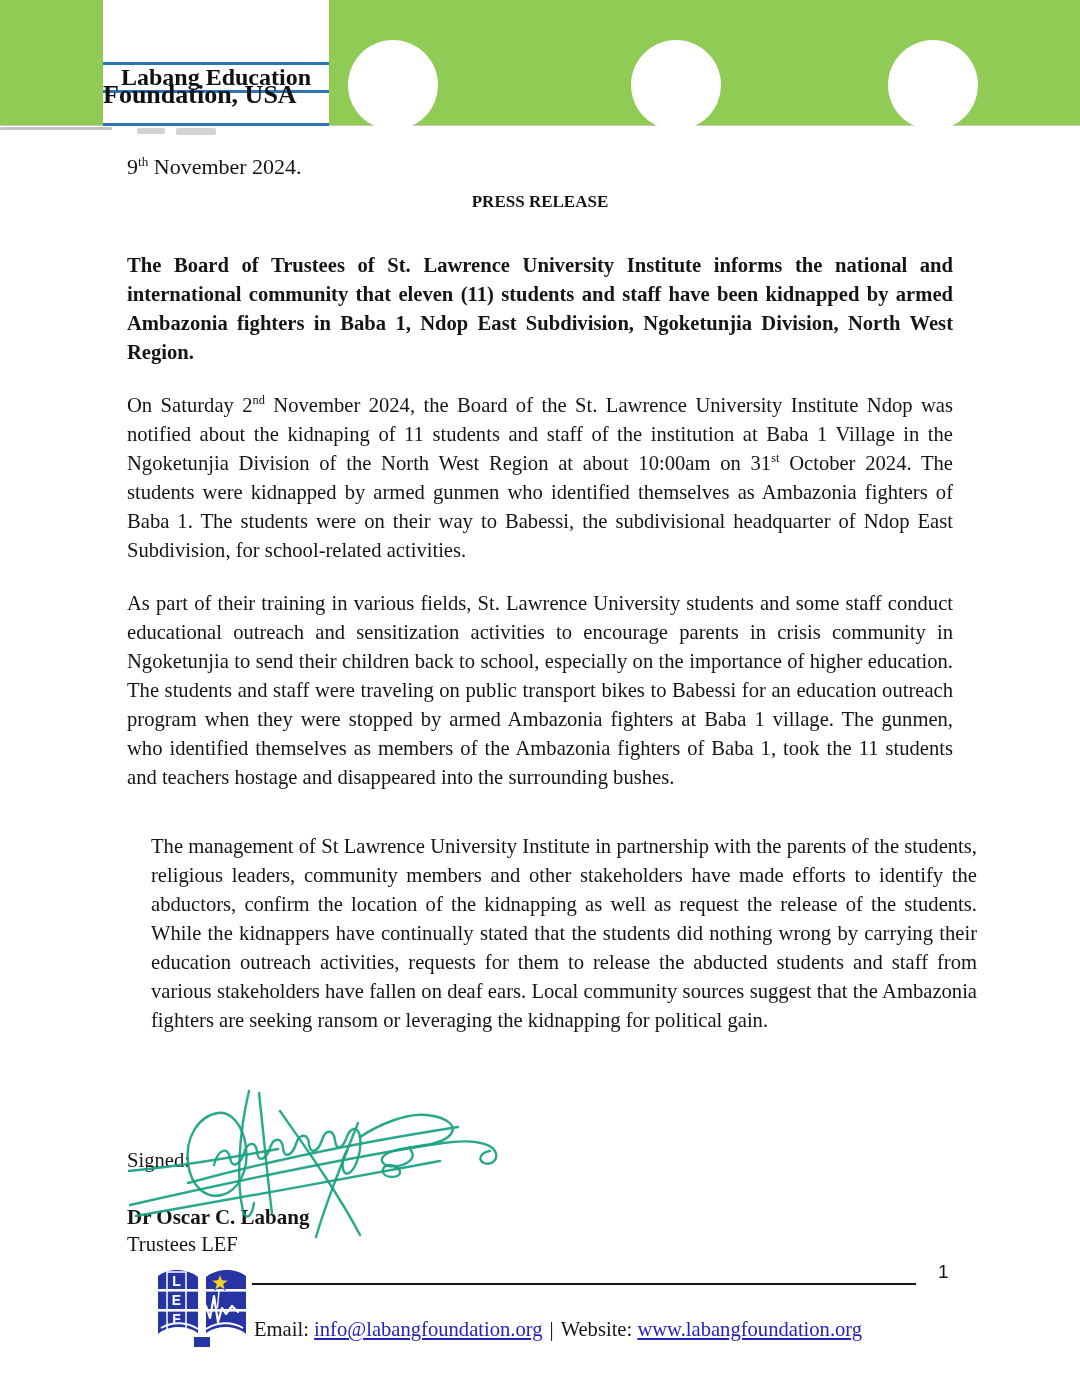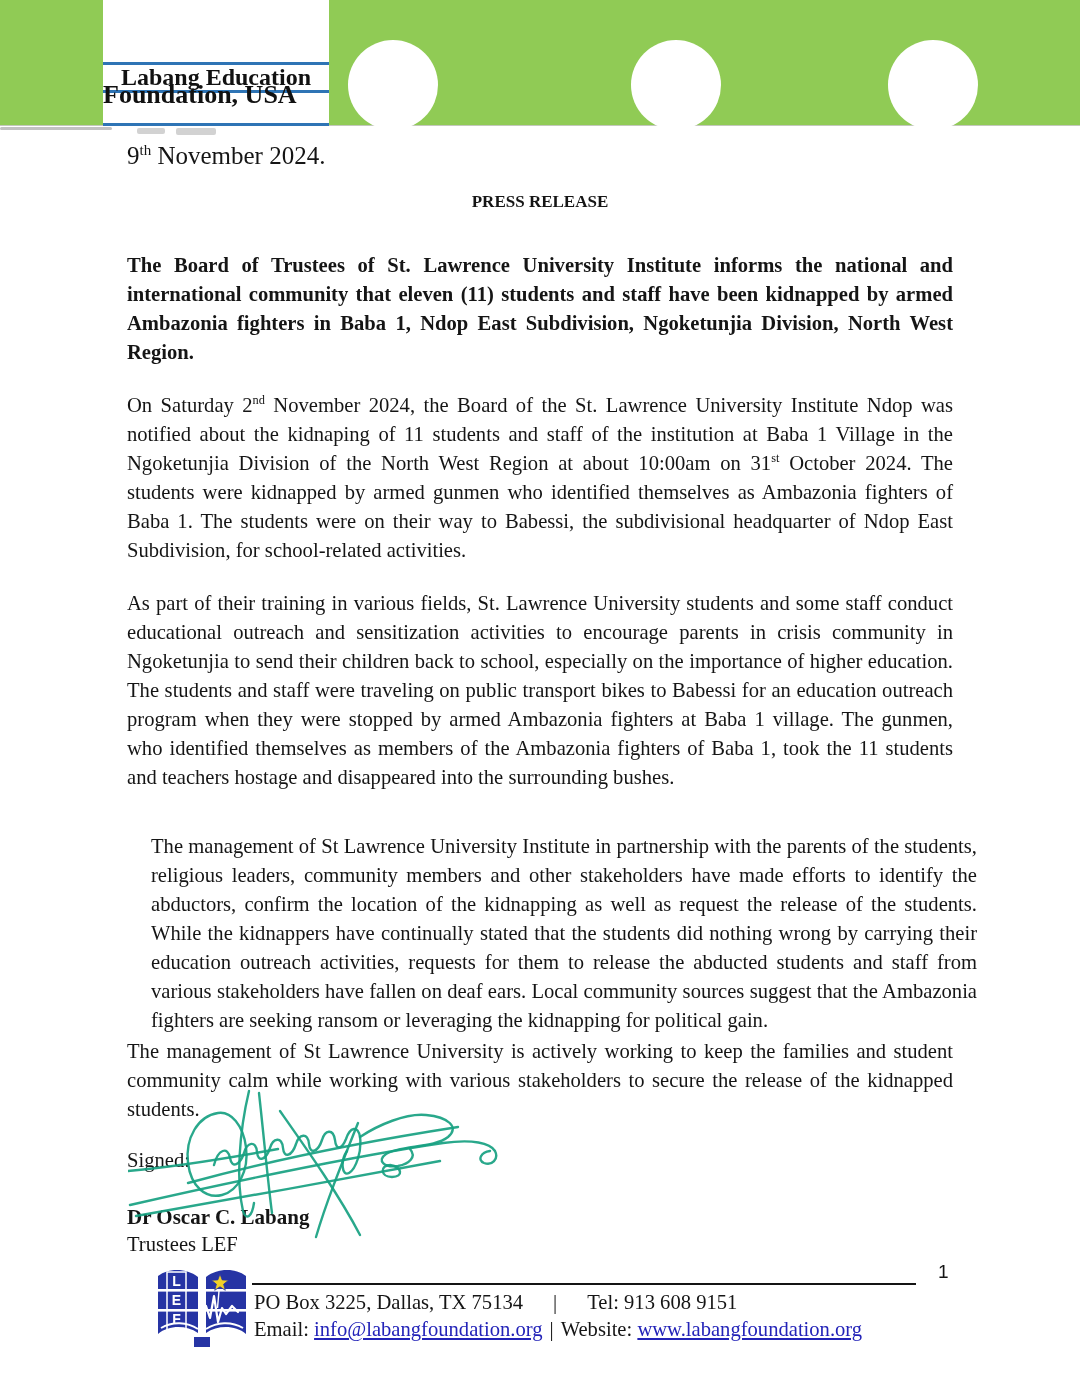--- a/index.html
+++ b/index.html
@@ -19,21 +19,21 @@
   .org1{position:absolute;top:64px;left:0;width:100%;text-align:center;font-weight:bold;
         font-size:24px;line-height:26px;color:#111;}
   .org2{position:absolute;top:80px;left:0;width:100%;font-weight:bold;
         font-size:26px;line-height:29px;color:#111;}
   .remnant{position:absolute;background:#8f8f8f;opacity:.4;border-radius:2px;z-index:4;}
   .rem1{left:137px;top:128px;width:28px;height:6px;}
   .rem2{left:176px;top:128px;width:40px;height:7px;}
   .rem3{left:0px;top:127px;width:112px;height:3px;opacity:.55;}
 
   
-  .date{position:absolute;left:127px;top:142px;font-size:25px;}
+  .date{position:absolute;left:127px;top:154px;font-size:22px;}
   .doc-title{position:absolute;left:127px;top:192px;width:826px;text-align:center;
         font-weight:bold;font-size:17px;}
   .para{position:absolute;left:127px;width:826px;font-size:20.6px;line-height:29px;
         text-align:justify;margin:0;font-family:Liberation Serif, serif;}
   .p1{top:251px;font-weight:bold;}
   .p2{top:391px;} .p3{top:589px;} .p4{top:832px;margin-left:24px;} .p5{top:1037px;}
   sup{font-size:60%;line-height:0;}
 
   .signed{position:absolute;left:127px;top:1149px;font-size:20.6px;}
   .sig-svg{position:absolute;left:128px;top:1083px;width:400px;height:160px;z-index:2;}
@@ -77,21 +77,20 @@
   <div class="date"><span>9</span><sup>th</sup><span> November 2024.</span></div>
 
   <div class="doc-title">PRESS RELEASE</div>
 
   <p class="para p1">The Board of Trustees of St. Lawrence University Institute informs the national and international community that eleven (11) students and staff have been kidnapped by armed Ambazonia fighters in Baba 1, Ndop East Subdivision, Ngoketunjia Division, North West Region.</p>
 
   <p class="para p2"><span>On Saturday 2</span><sup>nd</sup><span> November 2024, the Board of the St. Lawrence University Institute Ndop was notified about the kidnaping of 11 students and staff of the institution at Baba 1 Village in the Ngoketunjia Division of the North West Region at about 10:00am on 31</span><sup>st</sup><span> October 2024. The students were kidnapped by armed gunmen who identified themselves as Ambazonia fighters of Baba 1. The students were on their way to Babessi, the subdivisional headquarter of Ndop East Subdivision, for school-related activities.</span></p>
 
   <p class="para p3">As part of their training in various fields, St. Lawrence University students and some staff conduct educational outreach and sensitization activities to encourage parents in crisis community in Ngoketunjia to send their children back to school, especially on the importance of higher education. The students and staff were traveling on public transport bikes to Babessi for an education outreach program when they were stopped by armed Ambazonia fighters at Baba 1 village. The gunmen, who identified themselves as members of the Ambazonia fighters of Baba 1, took the 11 students and teachers hostage and disappeared into the surrounding bushes.</p>
   <p class="para p4">The management of St Lawrence University Institute in partnership with the parents of the students, religious leaders, community members and other stakeholders have made efforts to identify the abductors, confirm the location of the kidnapping as well as request the release of the students. While the kidnappers have continually stated that the students did nothing wrong by carrying their education outreach activities, requests for them to release the abducted students and staff from various stakeholders have fallen on deaf ears. Local community sources suggest that the Ambazonia fighters are seeking ransom or leveraging the kidnapping for political gain.</p>
-  <p class="para p5">The management of St Lawrence University is actively working to keep the families and student community calm while working with various stakeholders to secure the release of the kidnapped students.</p>
 
   <div class="signed">Signed:</div>
 
   <svg class="sig-svg" viewBox="0 0 400 160" aria-hidden="true">
     <path d="M 90,30 C 70,33 57,55 60,80 C 63,104 78,116 94,112 C 110,108 121,88 118,64 C 115,42 103,28 90,30 Z"></path>
     <path d="M 121,8 C 111,50 108,98 115,128 C 118,138 124,134 126,120"></path>
     <path d="M 131,10 C 136,55 140,100 144,130"></path>
     <path d="M 86,82 C 90,66 100,63 102,75 C 104,86 112,82 116,70 C 119,59 128,57 129,69 C 130,80 138,77 142,65 C 145,55 154,53 155,65 C 156,76 164,73 168,61 C 171,51 180,49 181,61 C 182,72 190,69 194,57 C 197,47 205,45 207,57 C 208,68 214,66 218,56 C 222,44 230,42 232,54 C 234,68 228,86 221,90 C 214,94 212,78 219,68"></path>
     <path d="M 232,54 C 250,42 278,30 298,32 C 320,34 332,44 320,54 C 306,65 272,62 258,71 C 248,78 257,85 270,83 C 281,81 289,74 282,66"></path>
     <path d="M 262,82 C 274,84 276,94 264,94 C 252,94 252,82 262,82"></path>
@@ -119,17 +118,16 @@
     <text x="20.5" y="39" text-anchor="middle" font-family="Liberation Sans, sans-serif" font-size="14" font-weight="bold" fill="#ffffff">E</text>
     <text x="20.5" y="58" text-anchor="middle" font-family="Liberation Sans, sans-serif" font-size="14" font-weight="bold" fill="#ffffff">F</text>
     <polygon fill="#f1d028" stroke="#2634a4" stroke-width="0.8" points="64,8 66.2,13.9 72.6,14.2 67.6,18.2 69.3,24.3 64,20.8 58.7,24.3 60.4,18.2 55.4,14.2 61.8,13.9"></polygon>
     <path d="M 63,25 L 61.5,42" stroke="#ffffff" stroke-width="1.4" fill="none"></path>
     <polyline points="44,48 50,40 54,52 58,30 62,56 66,42 70,48 76,40 82,46" fill="none" stroke="#ffffff" stroke-width="2.2" stroke-linejoin="round" stroke-linecap="round"></polyline>
   </svg>
 
   <div class="frule"></div>
   <div class="pageno">1</div>
 
-  <div class="fline1"><span>PO Box 3225, Dallas, TX 75134</span><span class="sep1">|</span><span>Tel: 913 608 9151</span></div>
 
   <div class="fline2"><span>Email:</span>&nbsp;<a class="link">info@labangfoundation.org</a><span class="sep2">|</span><span>Website:</span>&nbsp;<a class="link">www.labangfoundation.org</a></div>
 
 </div>
 
 </body></html>

